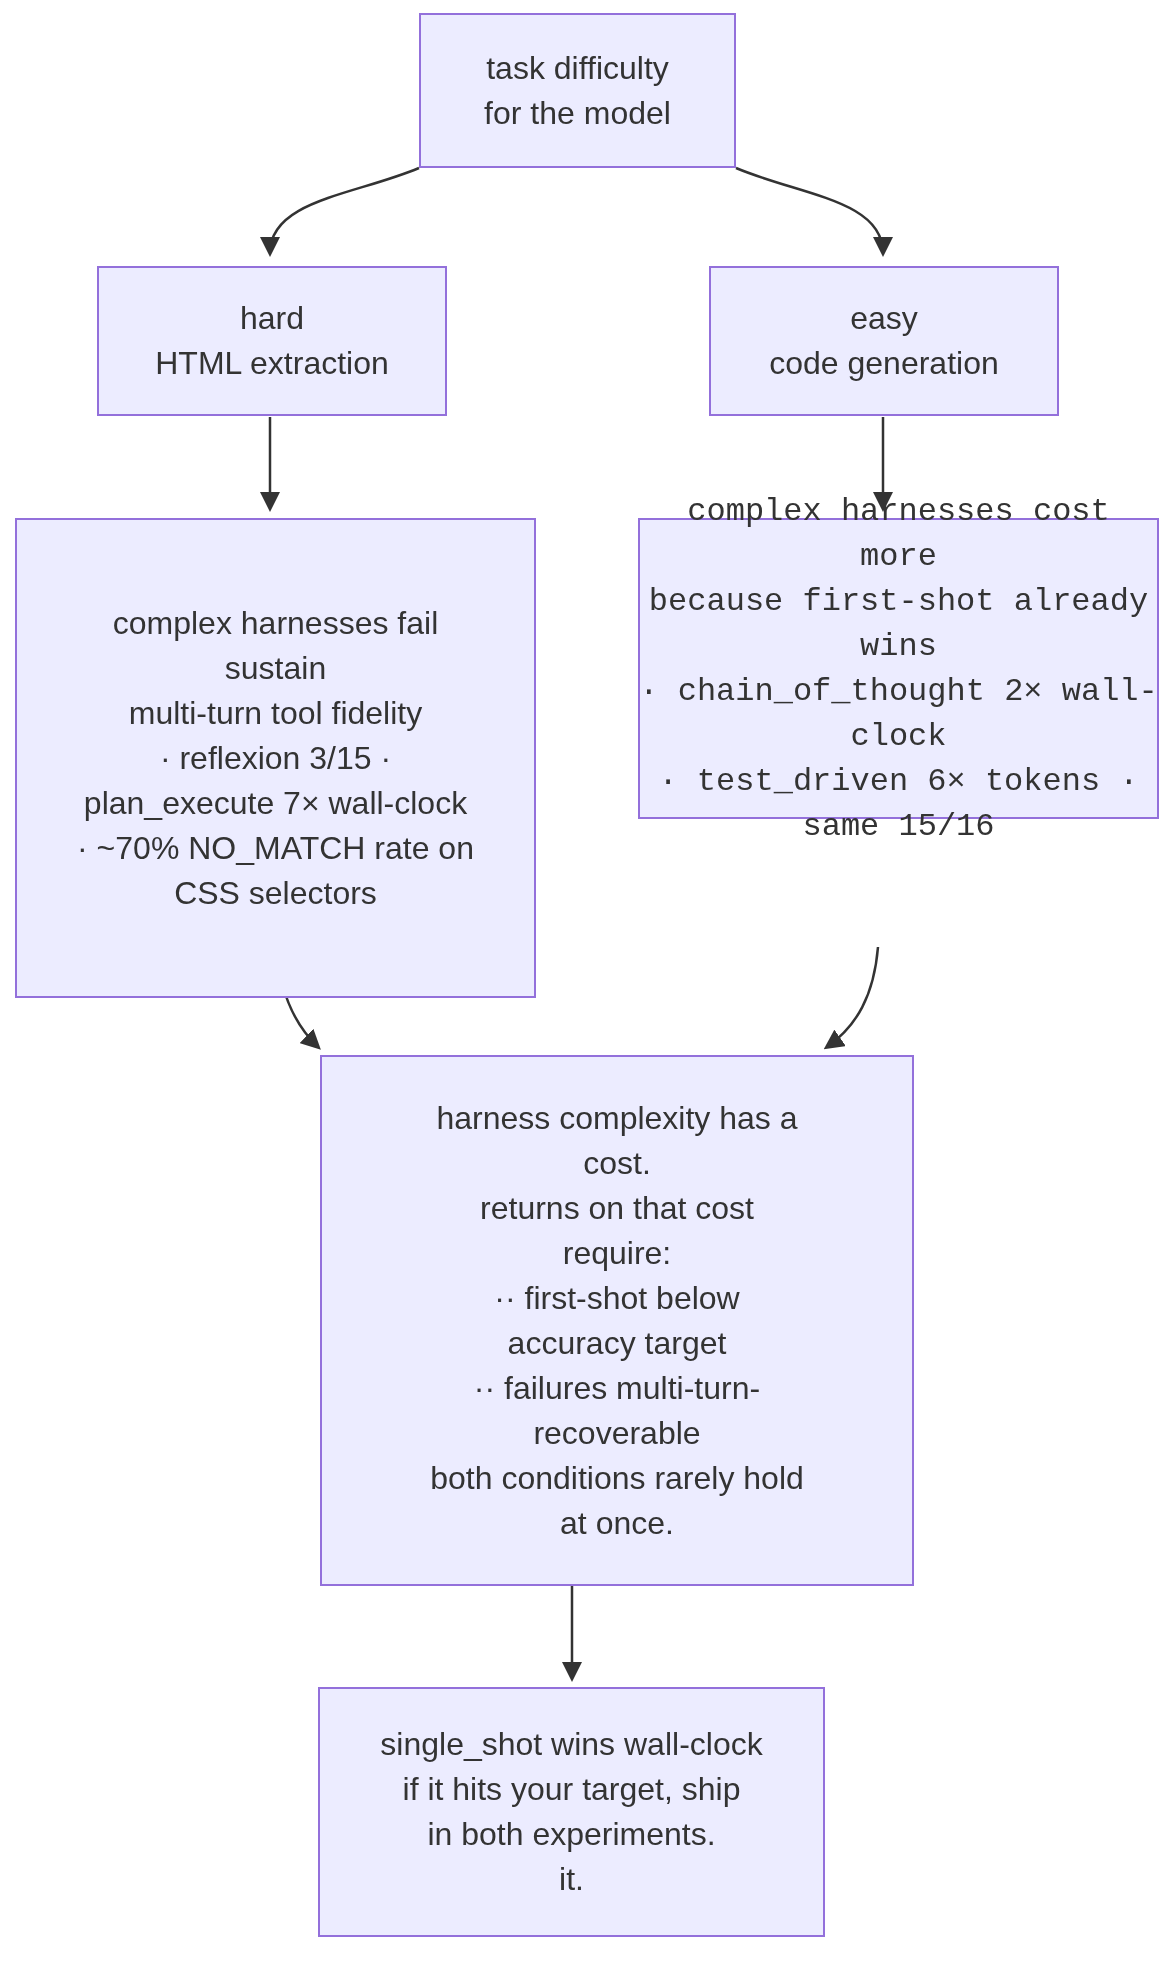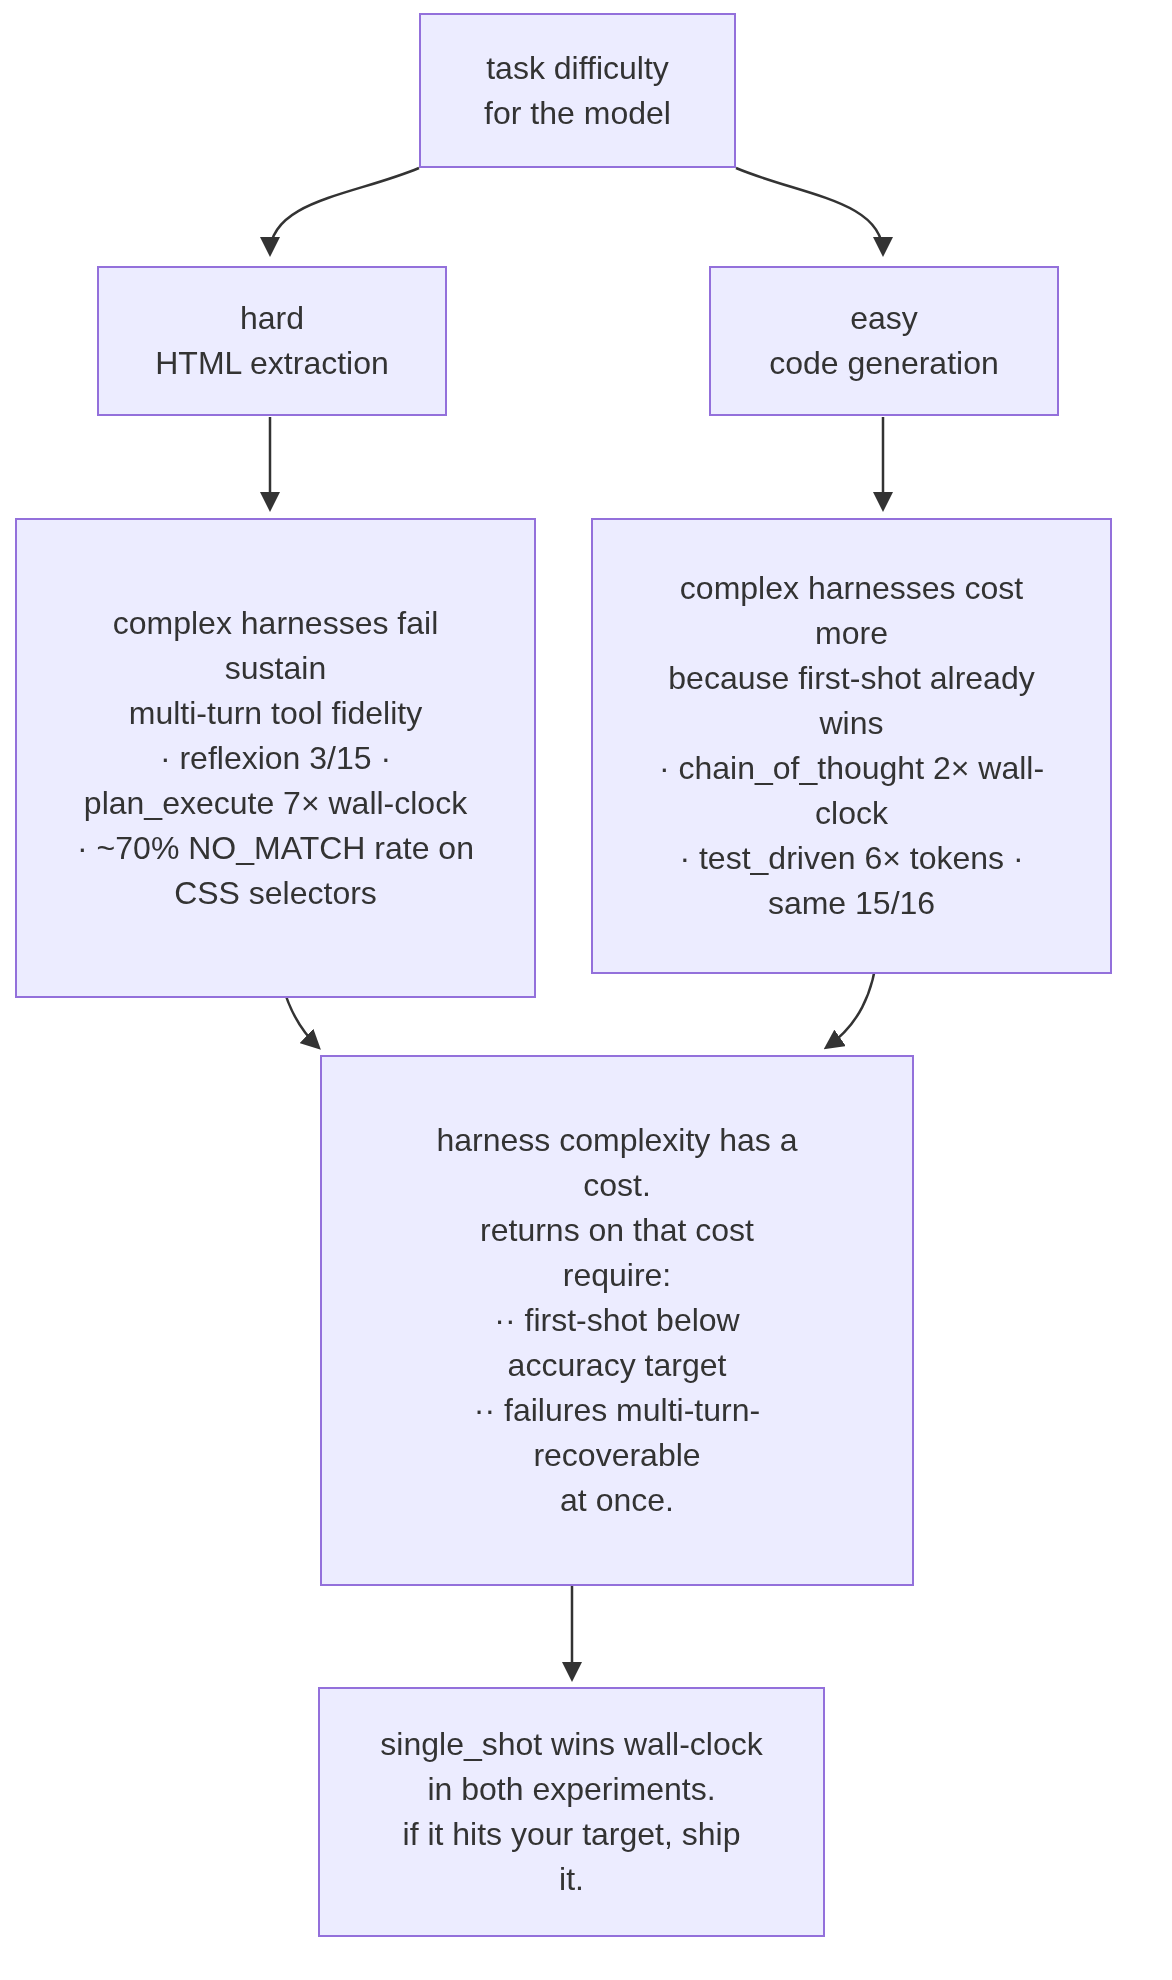--- a/index.html
+++ b/index.html
@@ -46,21 +46,21 @@
     line-height: 45px;
   }
   .node .line {
     white-space: pre;
   }
   
   #node-root        { left: 419px; top: 13px;   width: 317px; height: 155px; }
   #node-hard        { left: 97px;  top: 266px;  width: 350px; height: 150px; justify-content: center; }
   #node-easy        { left: 709px; top: 266px;  width: 350px; height: 150px; }
   #node-hard-detail { left: 15px;  top: 518px;  width: 521px; height: 480px; }
-  #node-easy-detail { left: 591px; top: 518px;  width: 521px; height: 456px; }
+  #node-easy-detail { left: 638px; top: 518px;  width: 521px; height: 301px; font-family: Liberation Mono, monospace; }
   #node-synthesis   { left: 320px; top: 1055px; width: 594px; height: 531px; }
   #node-conclusion  { left: 318px; top: 1687px; width: 507px; height: 250px; }
 </style>
 </head>
 <body>
 
 <div class="canvas">
 
   <svg class="edges" viewBox="0 0 1172 1980" xmlns="http://www.w3.org/2000/svg">
     <defs>
@@ -115,23 +115,24 @@
 
   <div class="node" id="node-synthesis">
     <div class="line">harness complexity has a</div>
     <div class="line">cost.</div>
     <div class="line">returns on that cost</div>
     <div class="line">require:</div>
     <div class="line">·· first-shot below</div>
     <div class="line">accuracy target</div>
     <div class="line">·· failures multi-turn-</div>
     <div class="line">recoverable</div>
+    <div class="line">both conditions rarely hold</div>
     <div class="line">at once.</div>
   </div>
 
   <div class="node" id="node-conclusion">
     <div class="line">single_shot wins wall-clock</div>
+    <div class="line">if it hits your target, ship</div>
     <div class="line">in both experiments.</div>
-    <div class="line">if it hits your target, ship</div>
     <div class="line">it.</div>
   </div>
 
 </div>
 
 </body></html>

